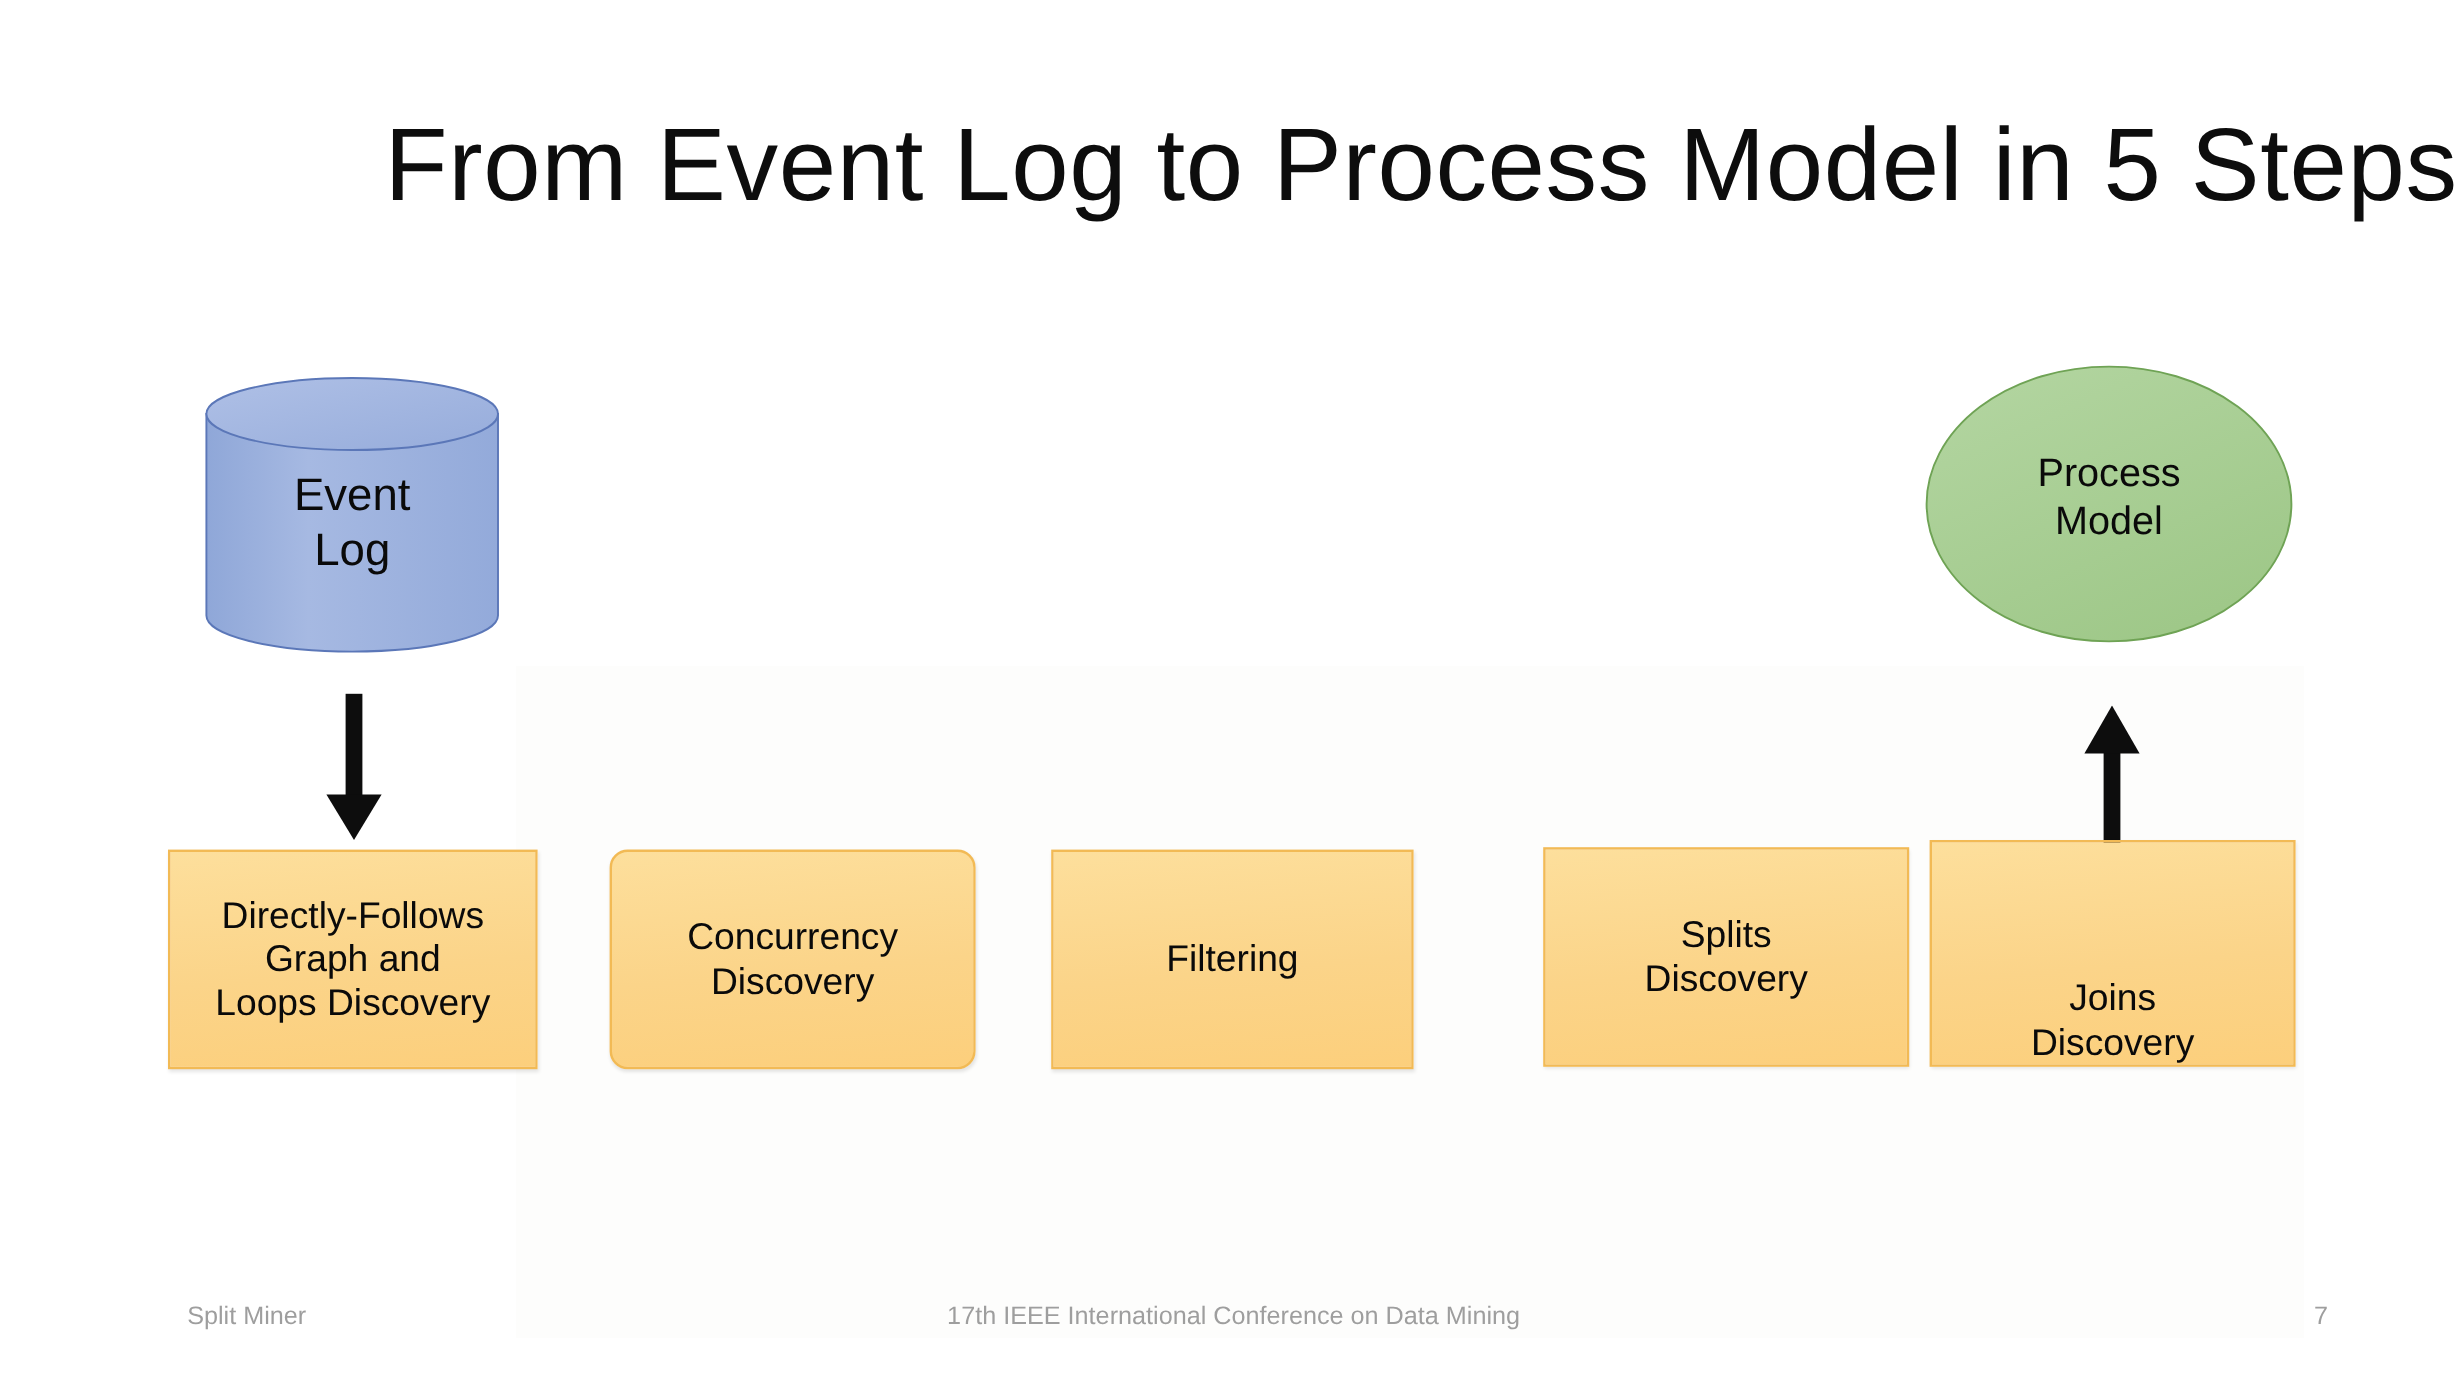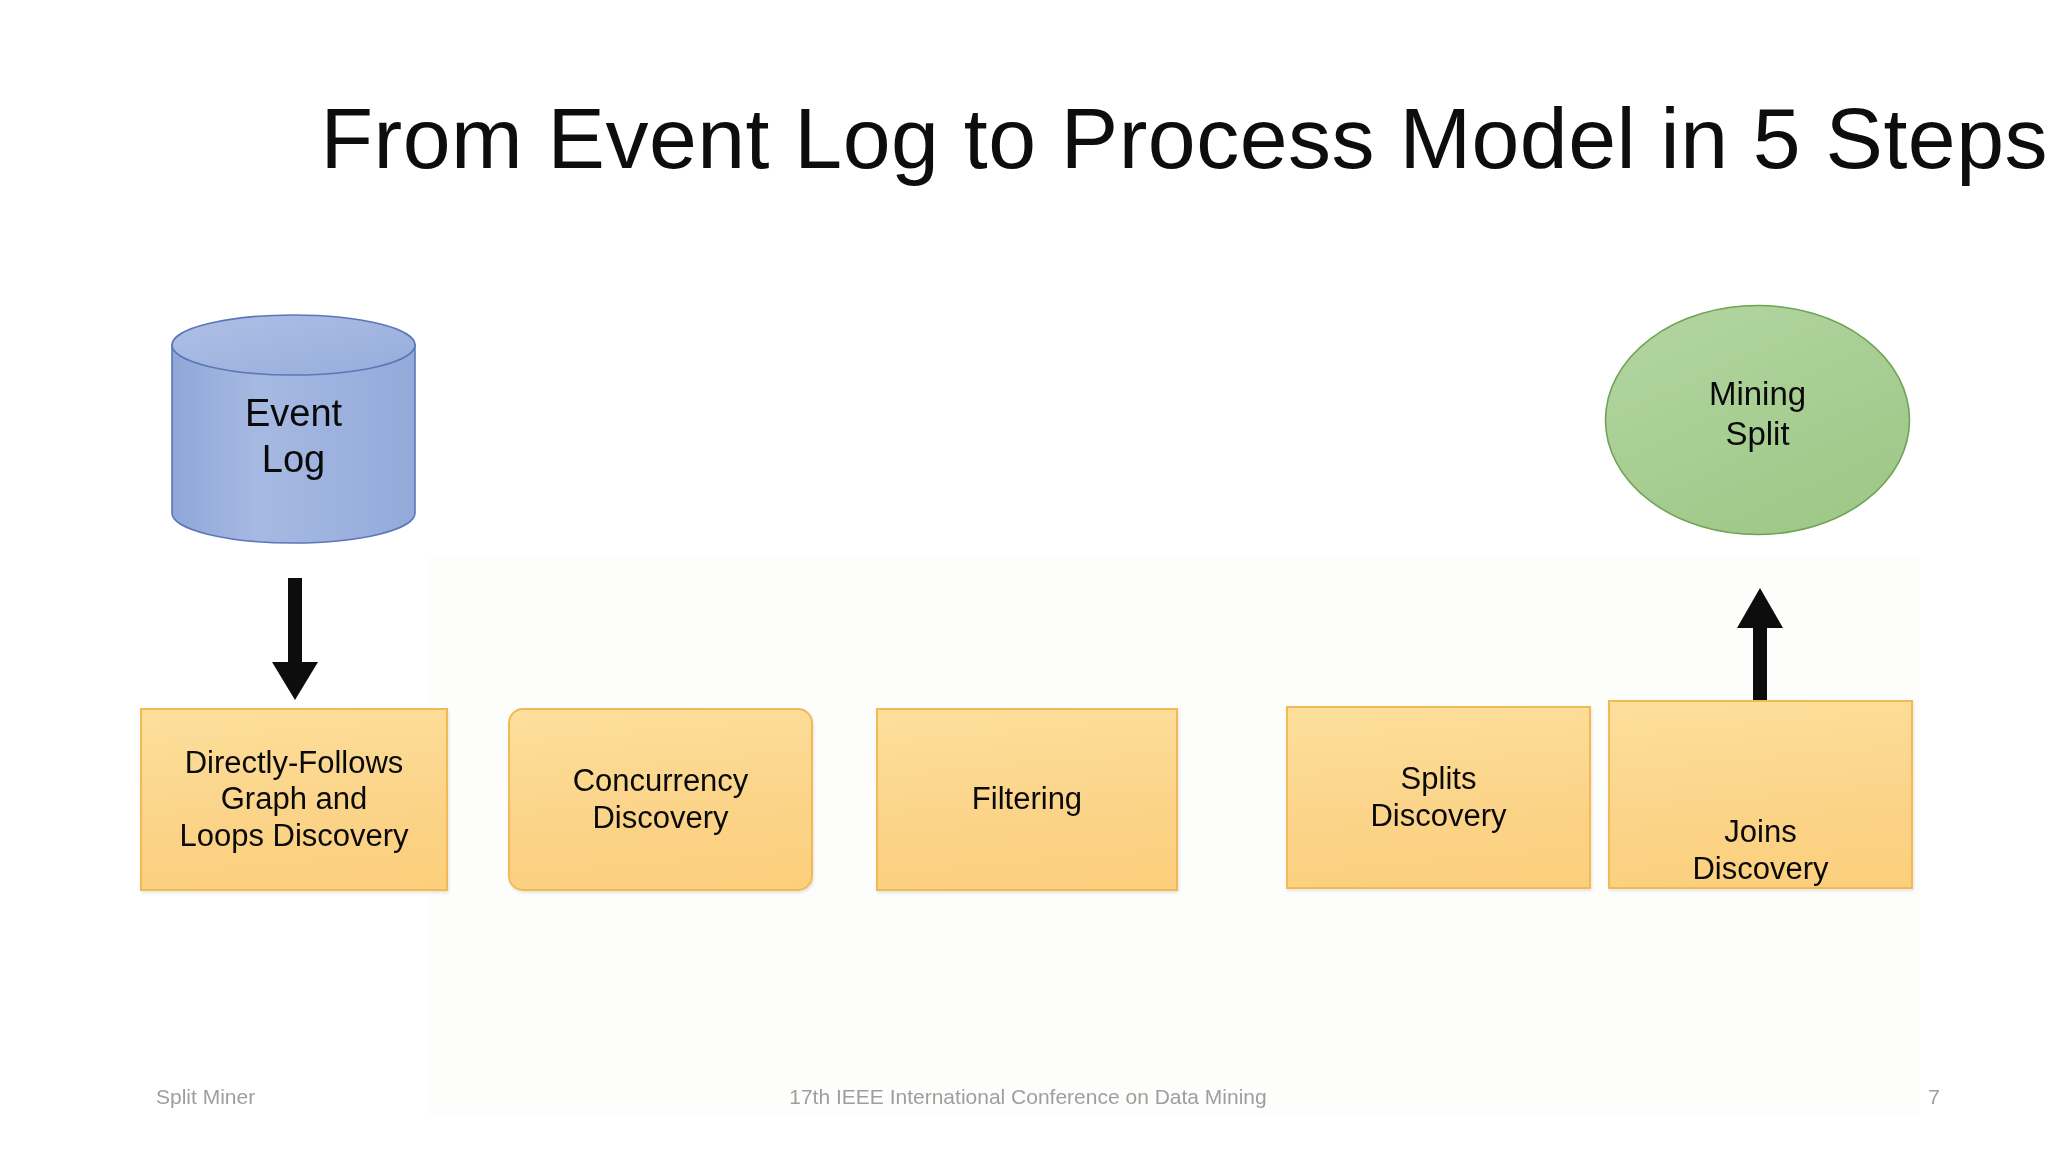--- a/index.html
+++ b/index.html
@@ -149,22 +149,22 @@
     <svg class="ell-svg" width="307" height="232" viewBox="0 0 307 232">
       <defs>
         <linearGradient id="ellFill" x1="0" y1="0" x2="0.6" y2="1">
           <stop offset="0%" stop-color="#B4D6A2"></stop>
           <stop offset="100%" stop-color="#9FC889"></stop>
         </linearGradient>
       </defs>
       <ellipse cx="153.5" cy="116" rx="152" ry="114.5" fill="url(#ellFill)" stroke="#6FA355" stroke-width="1.6"></ellipse>
     </svg>
     <div class="ell-label">
-      <div>Mining</div>
-      <div>Split</div>
+      <div>Process</div>
+      <div>Model</div>
     </div>
   </div>
 
   <div class="arrow arrow-down">
     <svg width="80" height="125" viewBox="0 0 80 125">
       <rect x="33" y="0" width="14" height="90" fill="#0d0d0d"></rect>
       <polygon points="40,122 17,84 63,84" fill="#0d0d0d"></polygon>
     </svg>
   </div>
 

